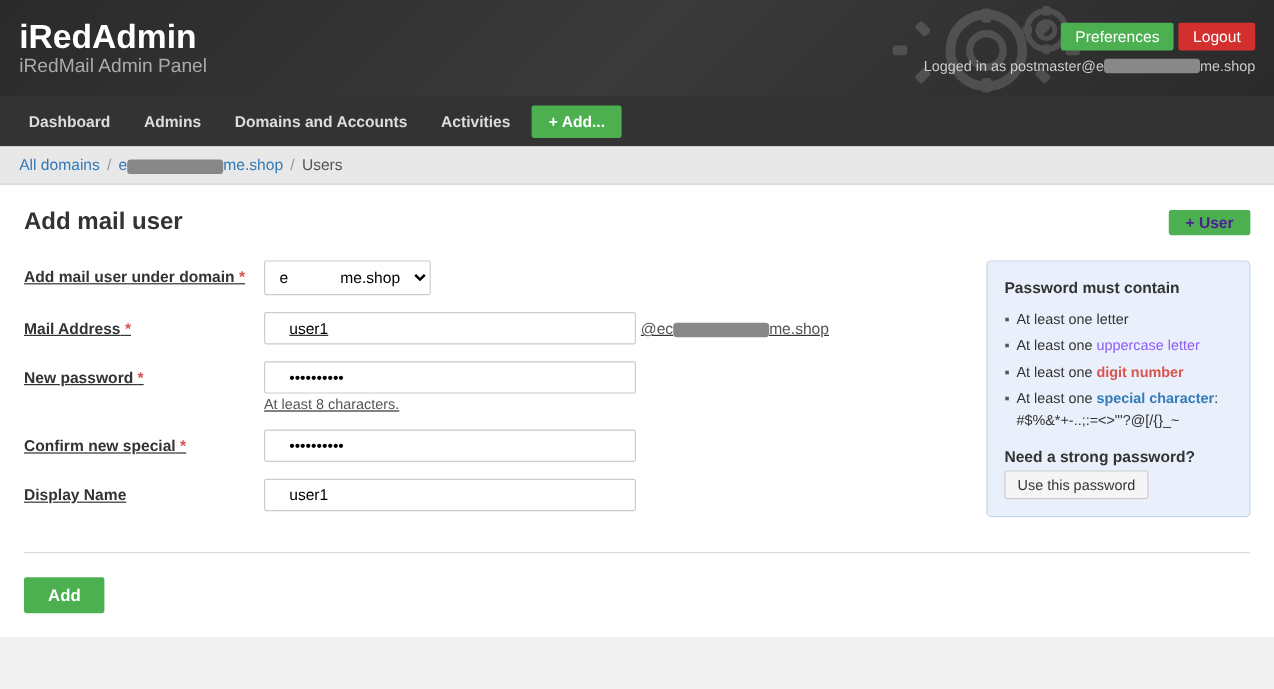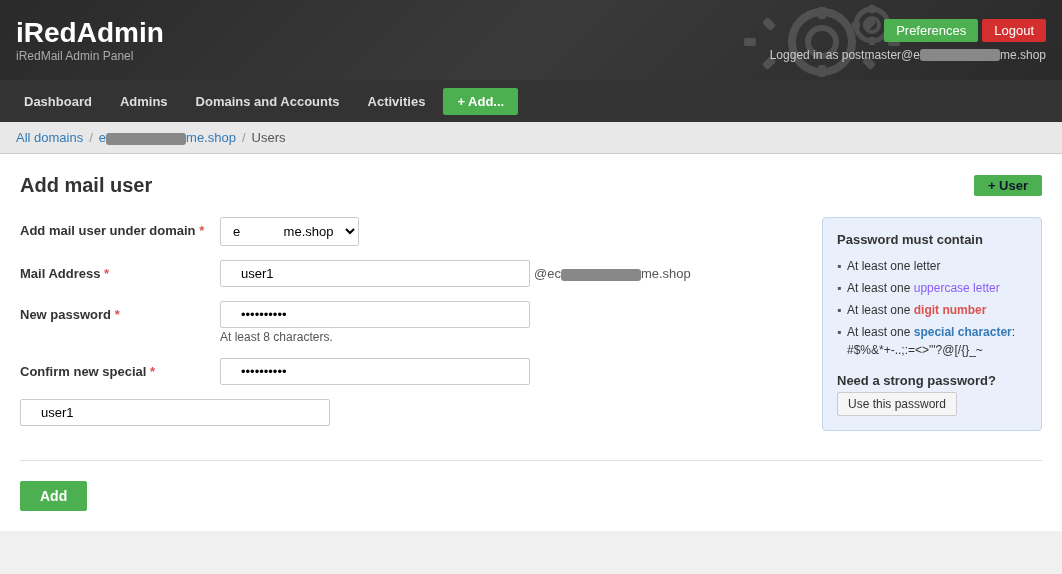--- a/index.html
+++ b/index.html
@@ -15,21 +15,21 @@
       position: relative;
       min-height: 80px;
     }
     .header-brand .app-title {
       color: #fff;
       font-size: 28px;
       font-weight: bold;
     }
     .header-brand .app-subtitle {
       color: #aaa;
-      font-size: 12px;
+      font-size: 16px;
     }
     .header-right {
       display: flex;
       flex-direction: column;
       align-items: flex-end;
       gap: 6px;
       z-index: 1;
     }
     .header-buttons {
       display: flex;
@@ -124,36 +124,36 @@
       align-items: center;
       margin-bottom: 20px;
     }
     .page-title {
       font-size: 20px;
       font-weight: bold;
       color: #333;
     }
     .btn-add-user {
       background: #4caf50;
-      color: #0f172a;
+      color: #4c1d95;
       border: none;
       padding: 3px 14px;
       font-size: 13px;
       cursor: pointer;
       border-radius: 2px;
       font-weight: bold;
     }
 
     
     .form-layout {
       display: flex;
       gap: 20px;
       align-items: flex-start;
     }
-    .form-main { flex: 1; }
+    .form-main { flex: 1; text-decoration: underline; }
     .form-sidebar {
       width: 220px;
       background: #eaf0fb;
       border: 1px solid #c5d5e8;
       border-radius: 4px;
       padding: 14px;
       font-size: 12px;
     }
     .form-row {
       display: flex;
@@ -410,20 +410,21 @@
         <div class="form-label">
           <span>Confirm new special</span>
           <span class="required"> *</span>
         </div>
         <div class="form-control-wrap">
           <input class="form-input" type="password" value="••••••••••" style="">
         </div>
       </div>
 
       <div class="form-row">
+        <div class="form-label">Display Name</div>
         <div class="form-control-wrap">
           <input class="form-input" type="text" value="user1" style="">
         </div>
       </div>
 
 
     </div>
 
     <div class="form-sidebar">
       <div class="sidebar-title">Password must contain</div>

